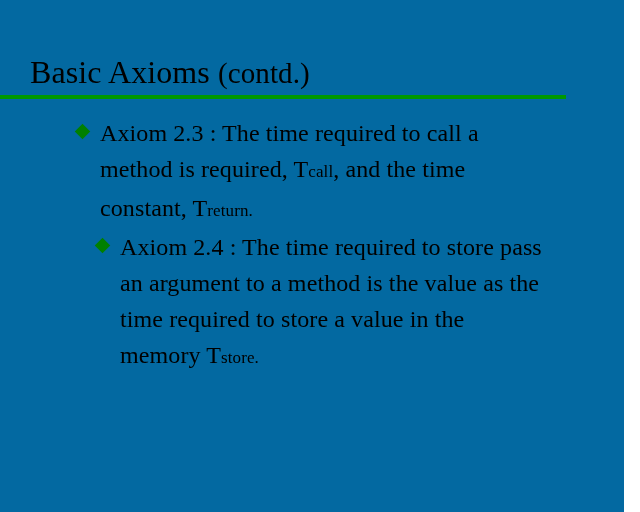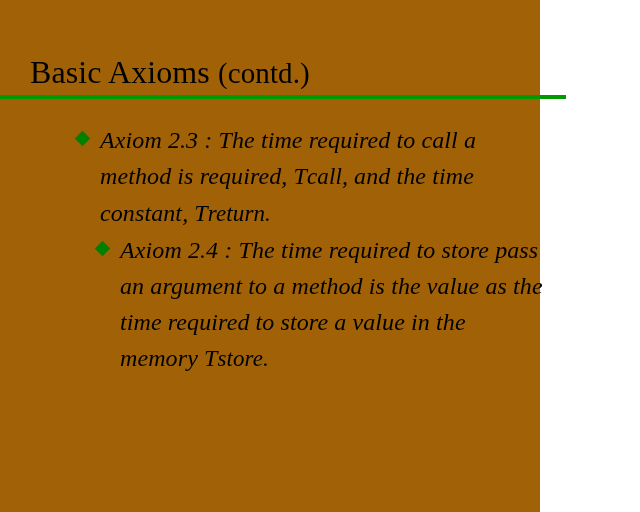--- a/index.html
+++ b/index.html
@@ -12,23 +12,23 @@
     background: #ffffff;
     font-family: "Liberation Serif", "DejaVu Serif", serif;
     overflow: hidden;
     position: relative;
   }
 
   #slide {
     position: absolute;
     left: 0;
     top: 0;
-    width: 540px;
+    width: 624px;
     height: 512px;
-    background: #a16207;
+    background: #0369a1;
   }
 
   
   #title-block {
     position: absolute;
     left: 0;
     top: 52px;
     width: 640px;
     height: 48px;
   }
@@ -60,23 +60,22 @@
     top: 95px;
     width: 566px;
     height: 4px;
     background: #009900;
   }
 
   
   #body-block {
     position: absolute;
     left: 0;
-    top: 122px;
+    top: 115px;
     width: 640px;
-    font-style: italic;
   }
   .bullet-item {
     position: relative;
     padding-left: 100px;
     margin: 0 0 0 0;
     min-height: 36px;
   }
   .bullet-item + .bullet-item {
     margin-top: 0px;
     margin-left: 20px;
@@ -96,21 +95,21 @@
   }
   .bullet-line {
     font-family: "Liberation Serif", "DejaVu Serif", serif;
     font-size: 24px;
     line-height: 36px;
     color: #000000;
     white-space: nowrap;
     letter-spacing: 0.1px;
   }
   .sm {
-    font-size: 23px;
+    font-size: 17px;
   }
 </style>
 </head>
 <body>
 
 <div id="slide">
 
   <div id="title-block">
     <h1 id="page-title"><span class="title-main">Basic Axioms </span><span class="title-suffix">(contd.)</span></h1>
   </div>

